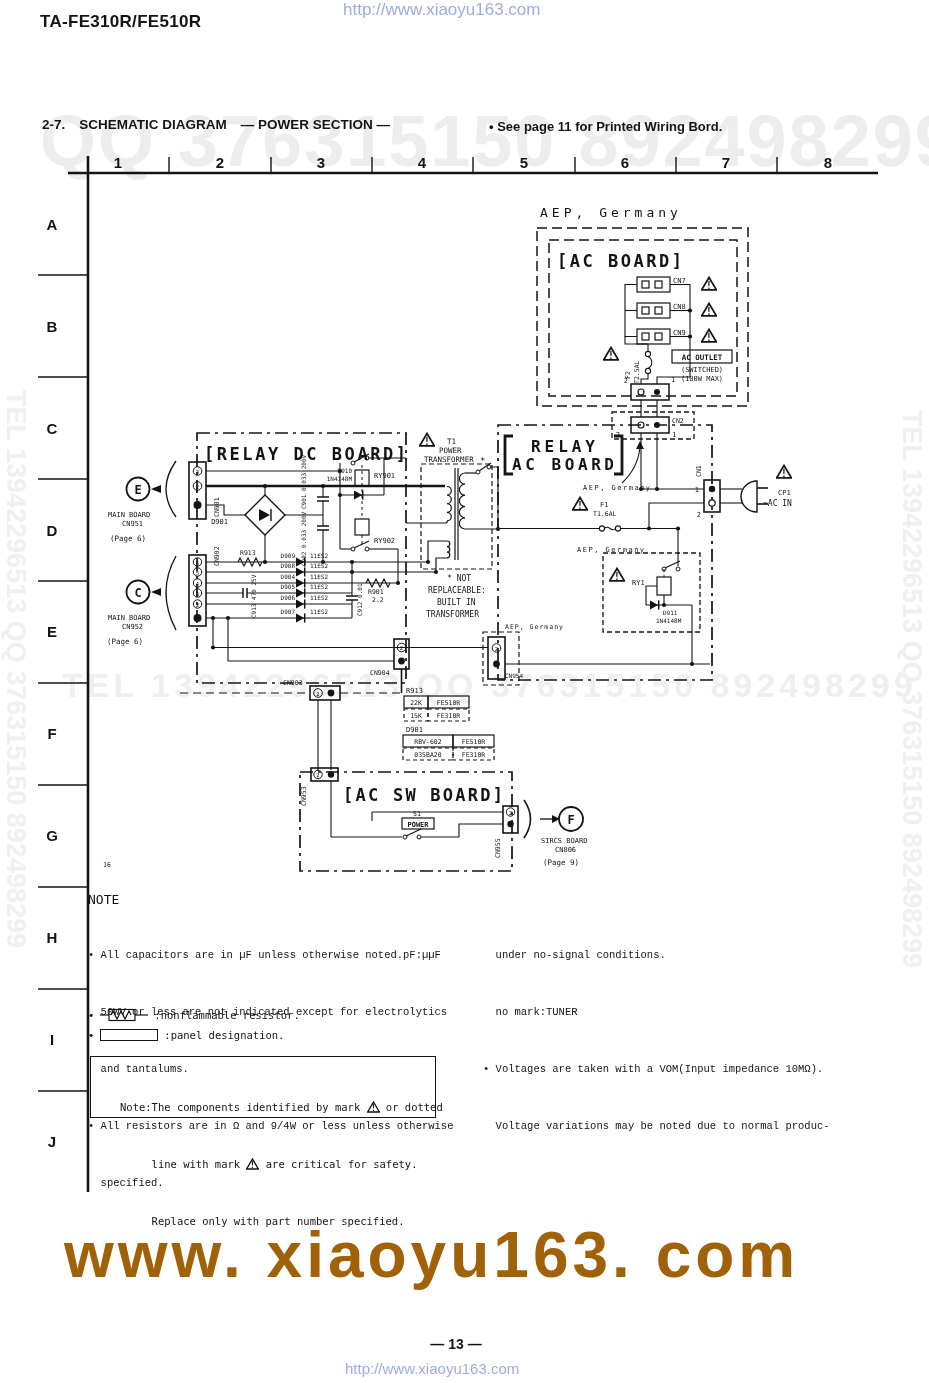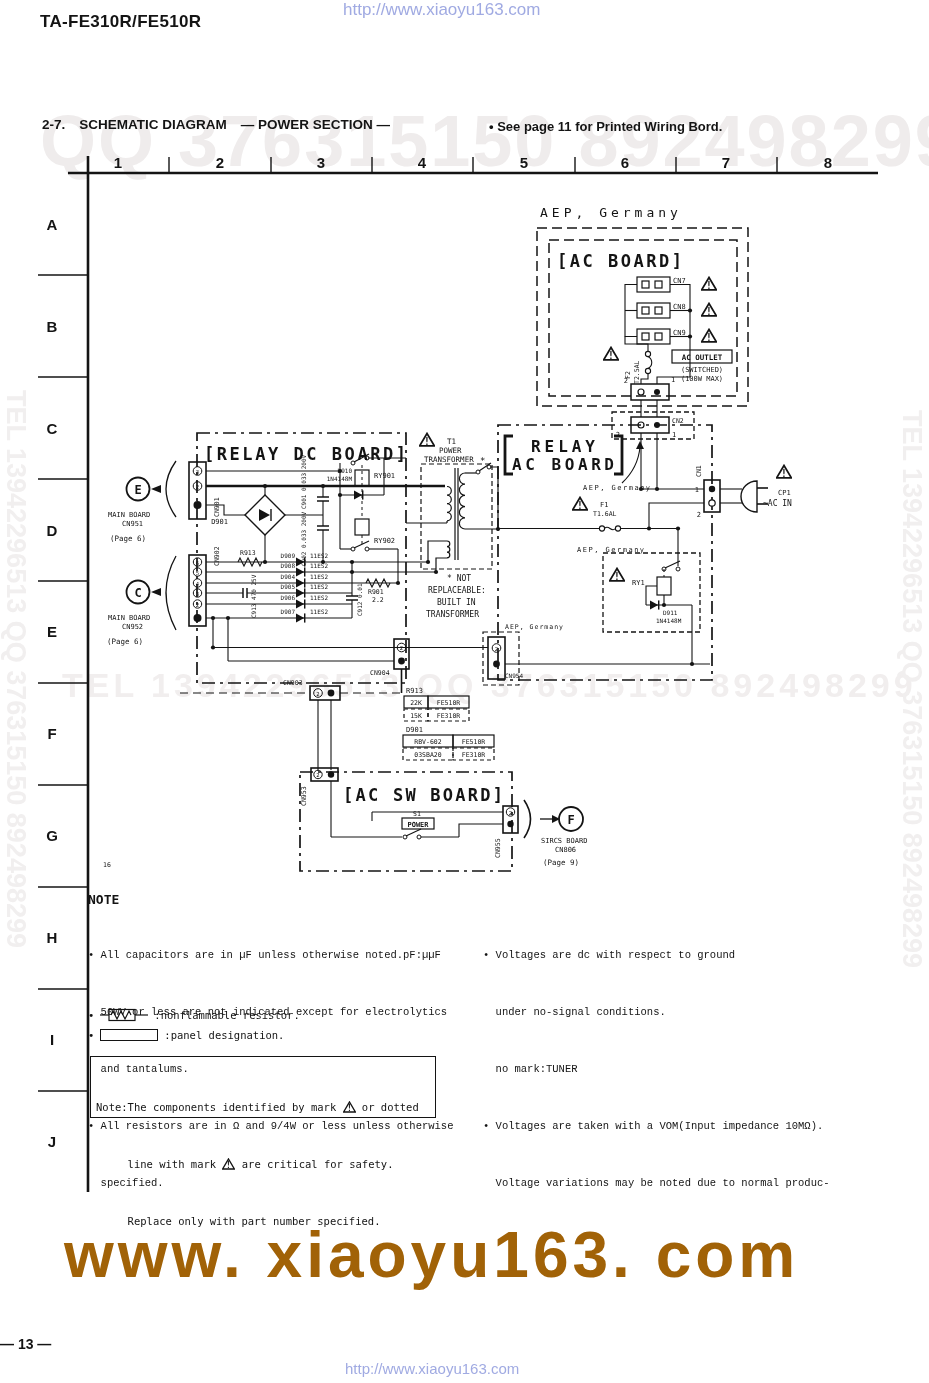--- a/index.html
+++ b/index.html
@@ -8,29 +8,29 @@
   .abs{position:absolute;}
   
   .wm{position:absolute;font-weight:bold;white-space:nowrap;user-select:none;}
   .wm-link{position:absolute;color:#a0aae2;font-family:"Liberation Sans",sans-serif;}
   .wm-vert{writing-mode:vertical-rl;}
   
   .doc-title{position:absolute;left:40px;top:12px;font-size:17px;font-weight:bold;letter-spacing:.3px;text-align:right;}
   .sec-head{position:absolute;left:42px;top:117px;font-size:13.5px;font-weight:bold;white-space:nowrap;}
   .sec-head .gap{display:inline-block;width:14px;}
   .sec-ref{position:absolute;left:489px;top:119px;font-size:13px;font-weight:bold;}
-  .note-h{position:absolute;left:88px;top:892px;font-size:13px;font-weight:bold;font-family:"DejaVu Sans Mono",monospace;}
+  .note-h{position:absolute;left:88px;top:892px;font-size:13px;font-weight:normal;font-family:"DejaVu Sans Mono",monospace;}
   .note-col{position:absolute;font-size:10.5px;line-height:19px;white-space:pre;font-family:Liberation Mono, monospace;}
   .note-symline{position:absolute;left:88px;font-size:10.5px;font-family:"DejaVu Sans Mono",monospace;display:flex;align-items:center;gap:6px;white-space:pre;}
   .safety-box{position:absolute;left:90px;top:1056px;width:346px;height:62px;border:1.4px solid #141414;
               font-family:"DejaVu Sans Mono",monospace;font-size:10.5px;line-height:19px;padding:3px 5px;box-sizing:border-box;white-space:pre;}
-  .safety-box .ln{display:block;}
+  .safety-box .ln{display:block;margin-left:24px;}
   .tri-icon{display:inline-block;vertical-align:-2px;}
   .panel-icon{display:inline-block;width:56px;height:10px;border:1.3px solid #141414;}
-  .page-num{position:absolute;left:0;top:1336px;width:912px;text-align:left;font-size:14px;font-weight:bold;}
+  .page-num{position:absolute;left:0;top:1336px;width:912px;text-align:center;font-size:14px;font-weight:bold;}
   svg text{fill:#141414;}
 </style>
 </head>
 <body>
 
 <div class="page">
 
   <div class="wm-link" style="left:343px;top:0px;font-size:17px;">http://www.xiaoyu163.com</div>
   <div class="wm" style="left:40px;top:100px;font-size:72px;color:#efecec;letter-spacing:2px;">QQ 376315150    892498299</div>
   <div class="wm" style="left:62px;top:666px;font-size:34px;color:#f1eeee;letter-spacing:4px;">TEL  13942296513      QQ  376315150  892498299</div>
@@ -502,21 +502,20 @@
 
   <div class="note-h">NOTE</div>
   <div class="note-col" style="left:88px;top:908px;">
     <div>• All capacitors are in µF unless otherwise noted.pF:µµF</div>
     <div>  50WV or less are not indicated except for electrolytics</div>
     <div>  and tantalums.</div>
     <div>• All resistors are in Ω and 9/4W or less unless otherwise</div>
     <div>  specified.</div>
   </div>
   <div class="note-col" style="left:483px;top:908px;">
-    <div>• Voltages are dc with respect to ground</div>
     <div>  under no-signal conditions.</div>
     <div>  no mark:TUNER</div>
     <div>• Voltages are taken with a VOM(Input impedance 10MΩ).</div>
     <div>  Voltage variations may be noted due to normal produc-</div>
   </div>
   <div class="note-symline" style="top:1008px;">
     <span>•</span>
     <svg width="48" height="14" viewBox="0 0 48 14">
       <g fill="none" stroke="#141414" stroke-width="1.2">
         <line x1="0" y1="7" x2="9" y2="7"></line>

